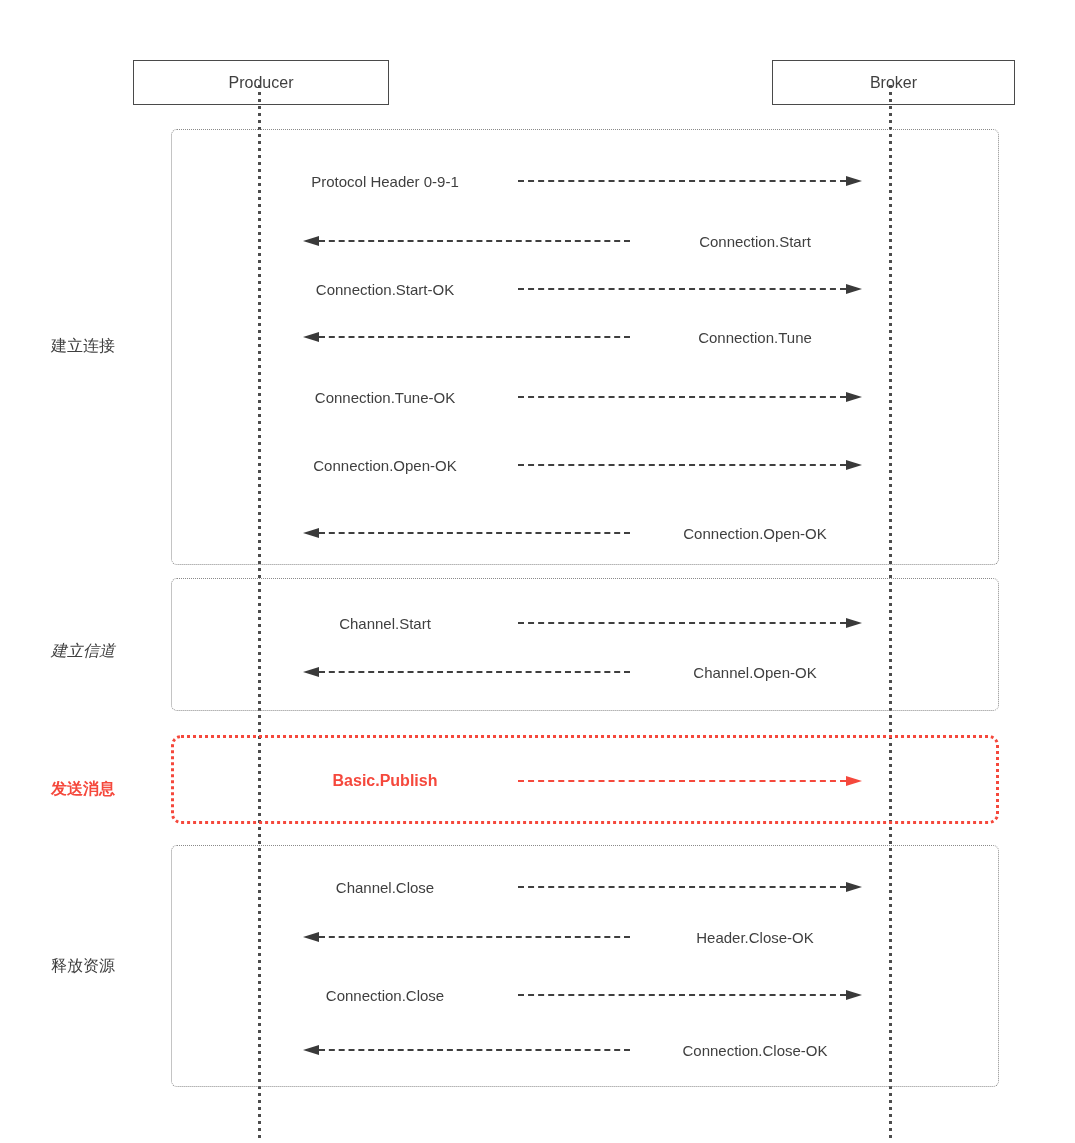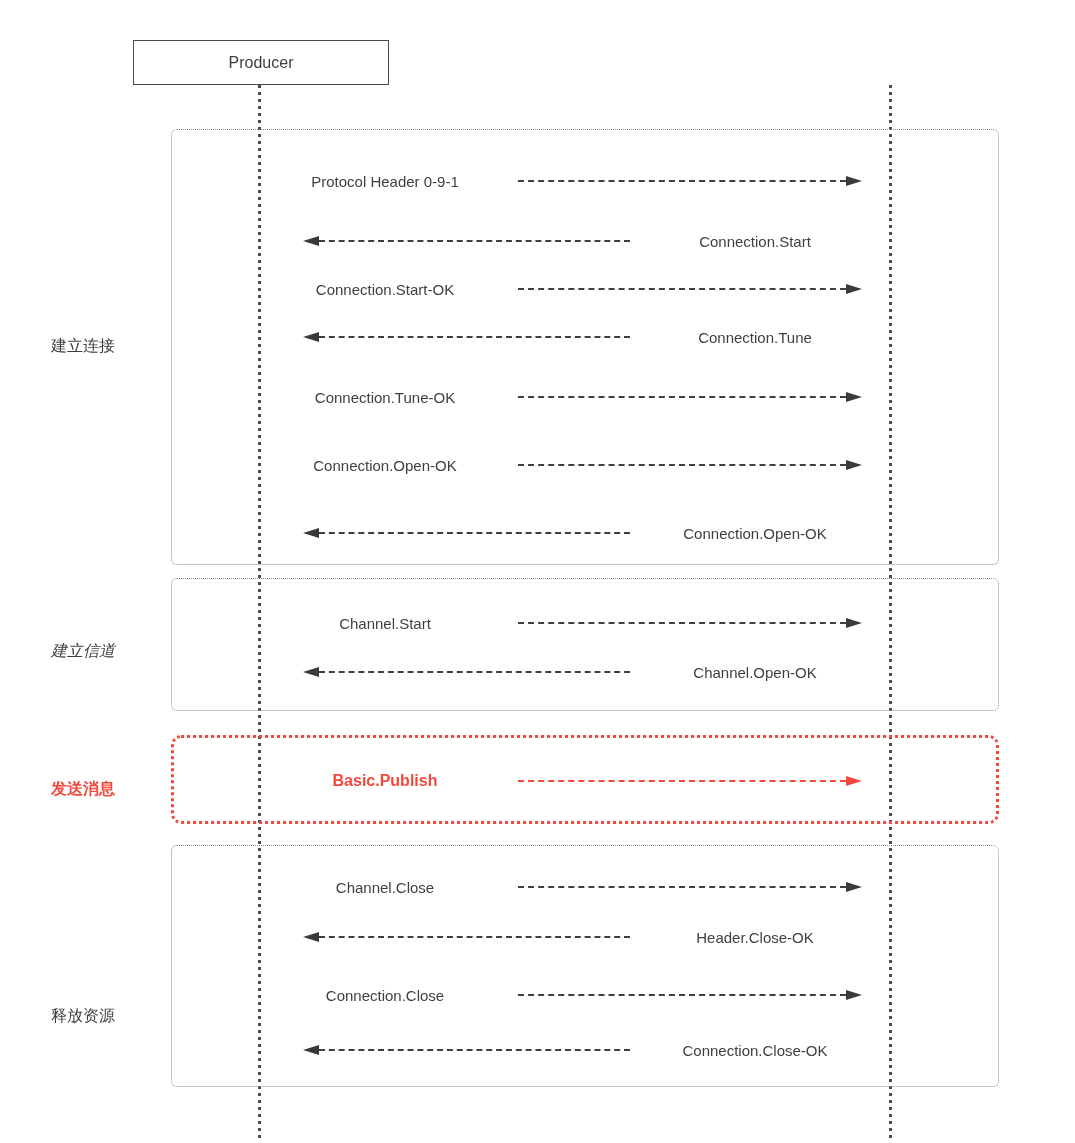--- a/index.html
+++ b/index.html
@@ -12,20 +12,21 @@
     overflow:hidden;
   }
   .actor-box{
     position:absolute;
     height:45px;
     border:1px solid #4a4a4a;
     background:#ffffff;
     display:flex;align-items:center;justify-content:center;
     font-size:16px;
     box-sizing:border-box;
+    margin-top:20px;
   }
   .lifeline{
     position:absolute;
     width:3px;
     background:repeating-linear-gradient(to bottom,#4d4d4d 0 3px,transparent 3px 7px);
   }
   .phase-box{
     position:absolute;
     left:171px;width:828px;
     border:1px dotted #8a8a8a;
@@ -72,33 +73,36 @@
   .arrow-head.right.highlight{border-left-color:#f5483c;}
 </style>
 </head>
 <body>
 
 <div id="canvas">
 
   <div class="actor-box" style="left:133px;top:40px;width:256px;">
     <span>Producer</span>
   </div>
+  <div class="actor-box" style="left:772px;top:40px;width:243px;">
+    <span>Broker</span>
+  </div>
 
   <div class="lifeline" style="left:258px;top:85px;height:1053px;"></div>
   <div class="lifeline" style="left:889px;top:85px;height:1053px;"></div>
 
   <div id="dynamic-layer">
       <div class="phase-box" style="top: 129px; height: 436px;"></div>
       <div class="phase-label" style="top: 334px;">建立连接</div>
       <div class="phase-box" style="top: 578px; height: 133px;"></div>
       <div class="phase-label" style="top: 639px; font-style: italic;">建立信道</div>
       <div class="phase-box highlight" style="top: 735px; height: 89px;"></div>
       <div class="phase-label highlight" style="top: 777px;">发送消息</div>
       <div class="phase-box" style="top: 845px; height: 242px;"></div>
-      <div class="phase-label" style="top: 1004px; font-family: Liberation Mono, monospace;">释放资源</div>
+      <div class="phase-label" style="top: 954px; font-family: Liberation Mono, monospace;">释放资源</div>
       <div class="msg-row" style="top: 169px;">
         <div class="msg-label right">Protocol Header 0-9-1</div>
         <div class="arrow-line right"></div>
         <div class="arrow-head right"></div>
       </div>
       <div class="msg-row" style="top: 229px;">
         <div class="msg-label left">Connection.Start</div>
         <div class="arrow-line left"></div>
         <div class="arrow-head left"></div>
       </div>

